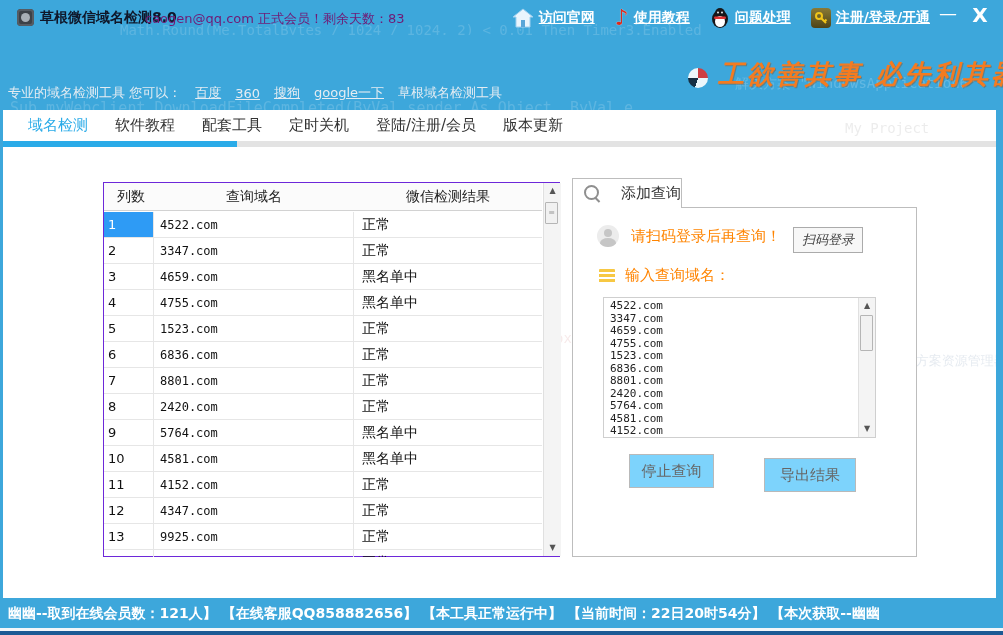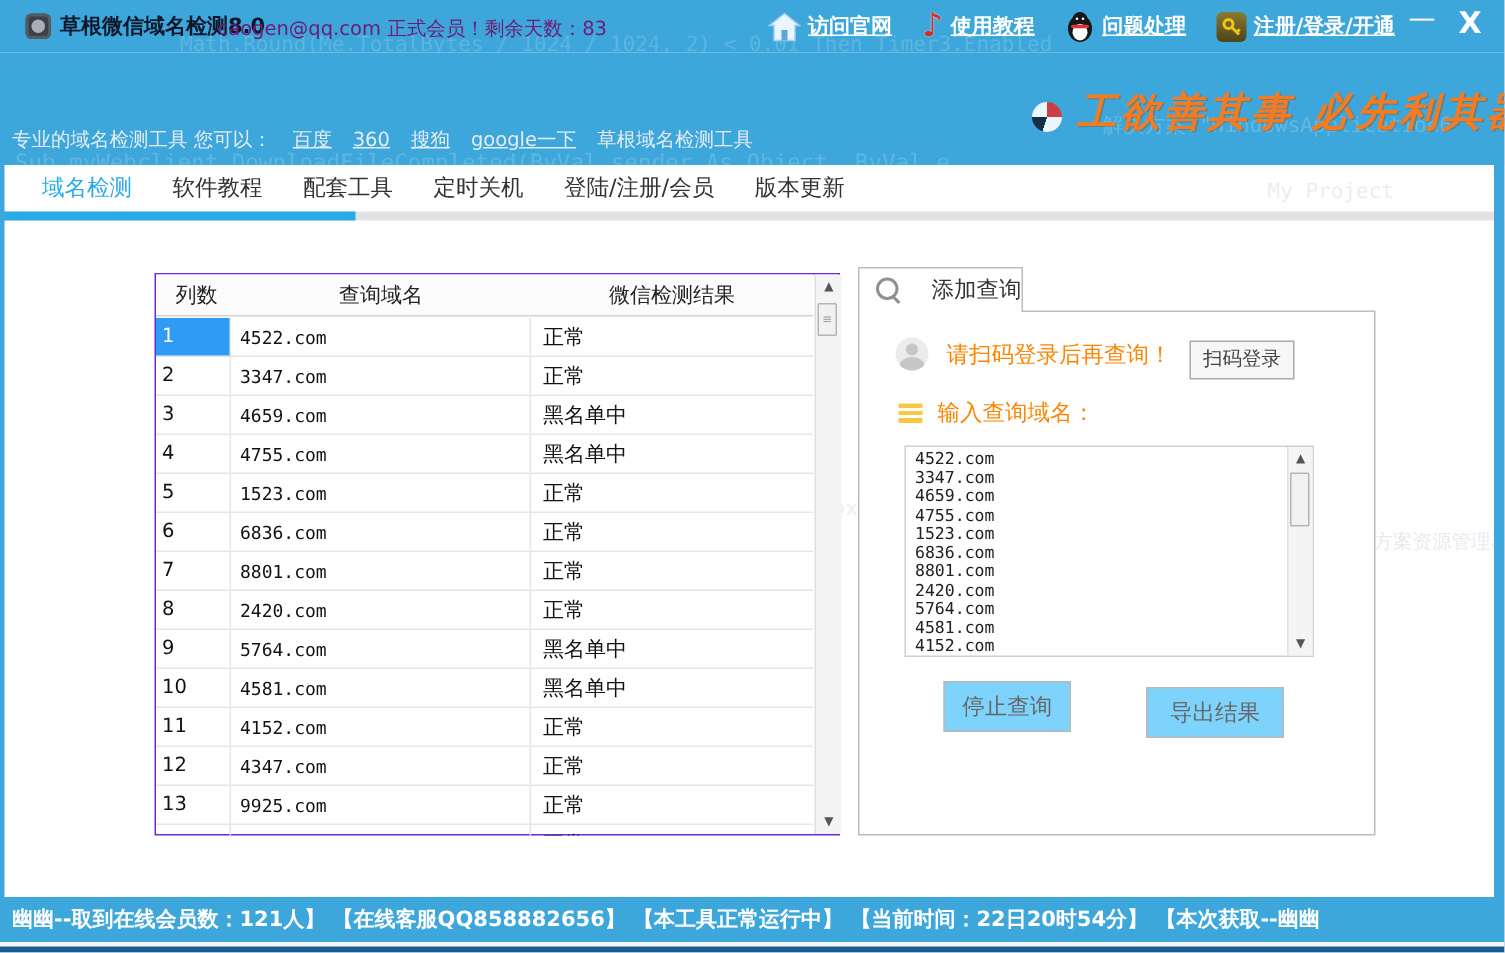--- a/index.html
+++ b/index.html
@@ -81,21 +81,21 @@
 
   
   .ptab{position:absolute;left:572px;top:178px;width:110px;height:30px;background:#fff;
         border:1px solid #bdbdbd;border-bottom:none;display:flex;align-items:center;gap:18px;
         padding-left:10px;font-size:15px;color:#333;z-index:3;cursor:pointer;}
   .panel{position:absolute;left:572px;top:207px;width:345px;height:350px;background:#fff;
          border:1px solid #bdbdbd;z-index:2;}
   .login-row{position:absolute;left:24px;top:17px;display:flex;align-items:center;gap:12px;}
   .login-hint{color:#ff8400;font-size:15px;white-space:nowrap;}
   .scan-btn{position:absolute;left:220px;top:19px;width:70px;height:26px;background:#f7f7f7;
-            border:1px solid #ababab;color:#444;font-size:13px;text-align:center;line-height:24px;cursor:pointer;}
+            border:1px solid #ababab;color:#444;font-size:13px;text-align:center;line-height:24px;cursor:pointer;font-style:italic;}
   .input-row{position:absolute;left:26px;top:58px;display:flex;align-items:center;gap:10px;}
   .input-label{color:#ff8400;font-size:15px;white-space:nowrap;}
   .list-ico{width:16px;height:14px;background:repeating-linear-gradient(180deg,#f7c843 0 3px,#fff 3px 5px);
             border-radius:1px;}
   .domain-box{position:absolute;left:30px;top:89px;width:273px;height:141px;border:1px solid #cfcfcf;
               padding:2px 20px 2px 6px;font-family:"DejaVu Sans Mono","Liberation Mono",monospace;
               font-size:11px;line-height:12.5px;color:#222;resize:none;overflow:hidden;outline:none;background:#fff;}
   .ta-scroll{left:285px;top:90px;width:17px;height:139px;z-index:4;}
   .panel-btn{position:absolute;height:34px;background:#7dd3fc;border:1px solid #b9b9b9;color:#666;
              font-size:15px;text-align:center;line-height:32px;cursor:pointer;}

